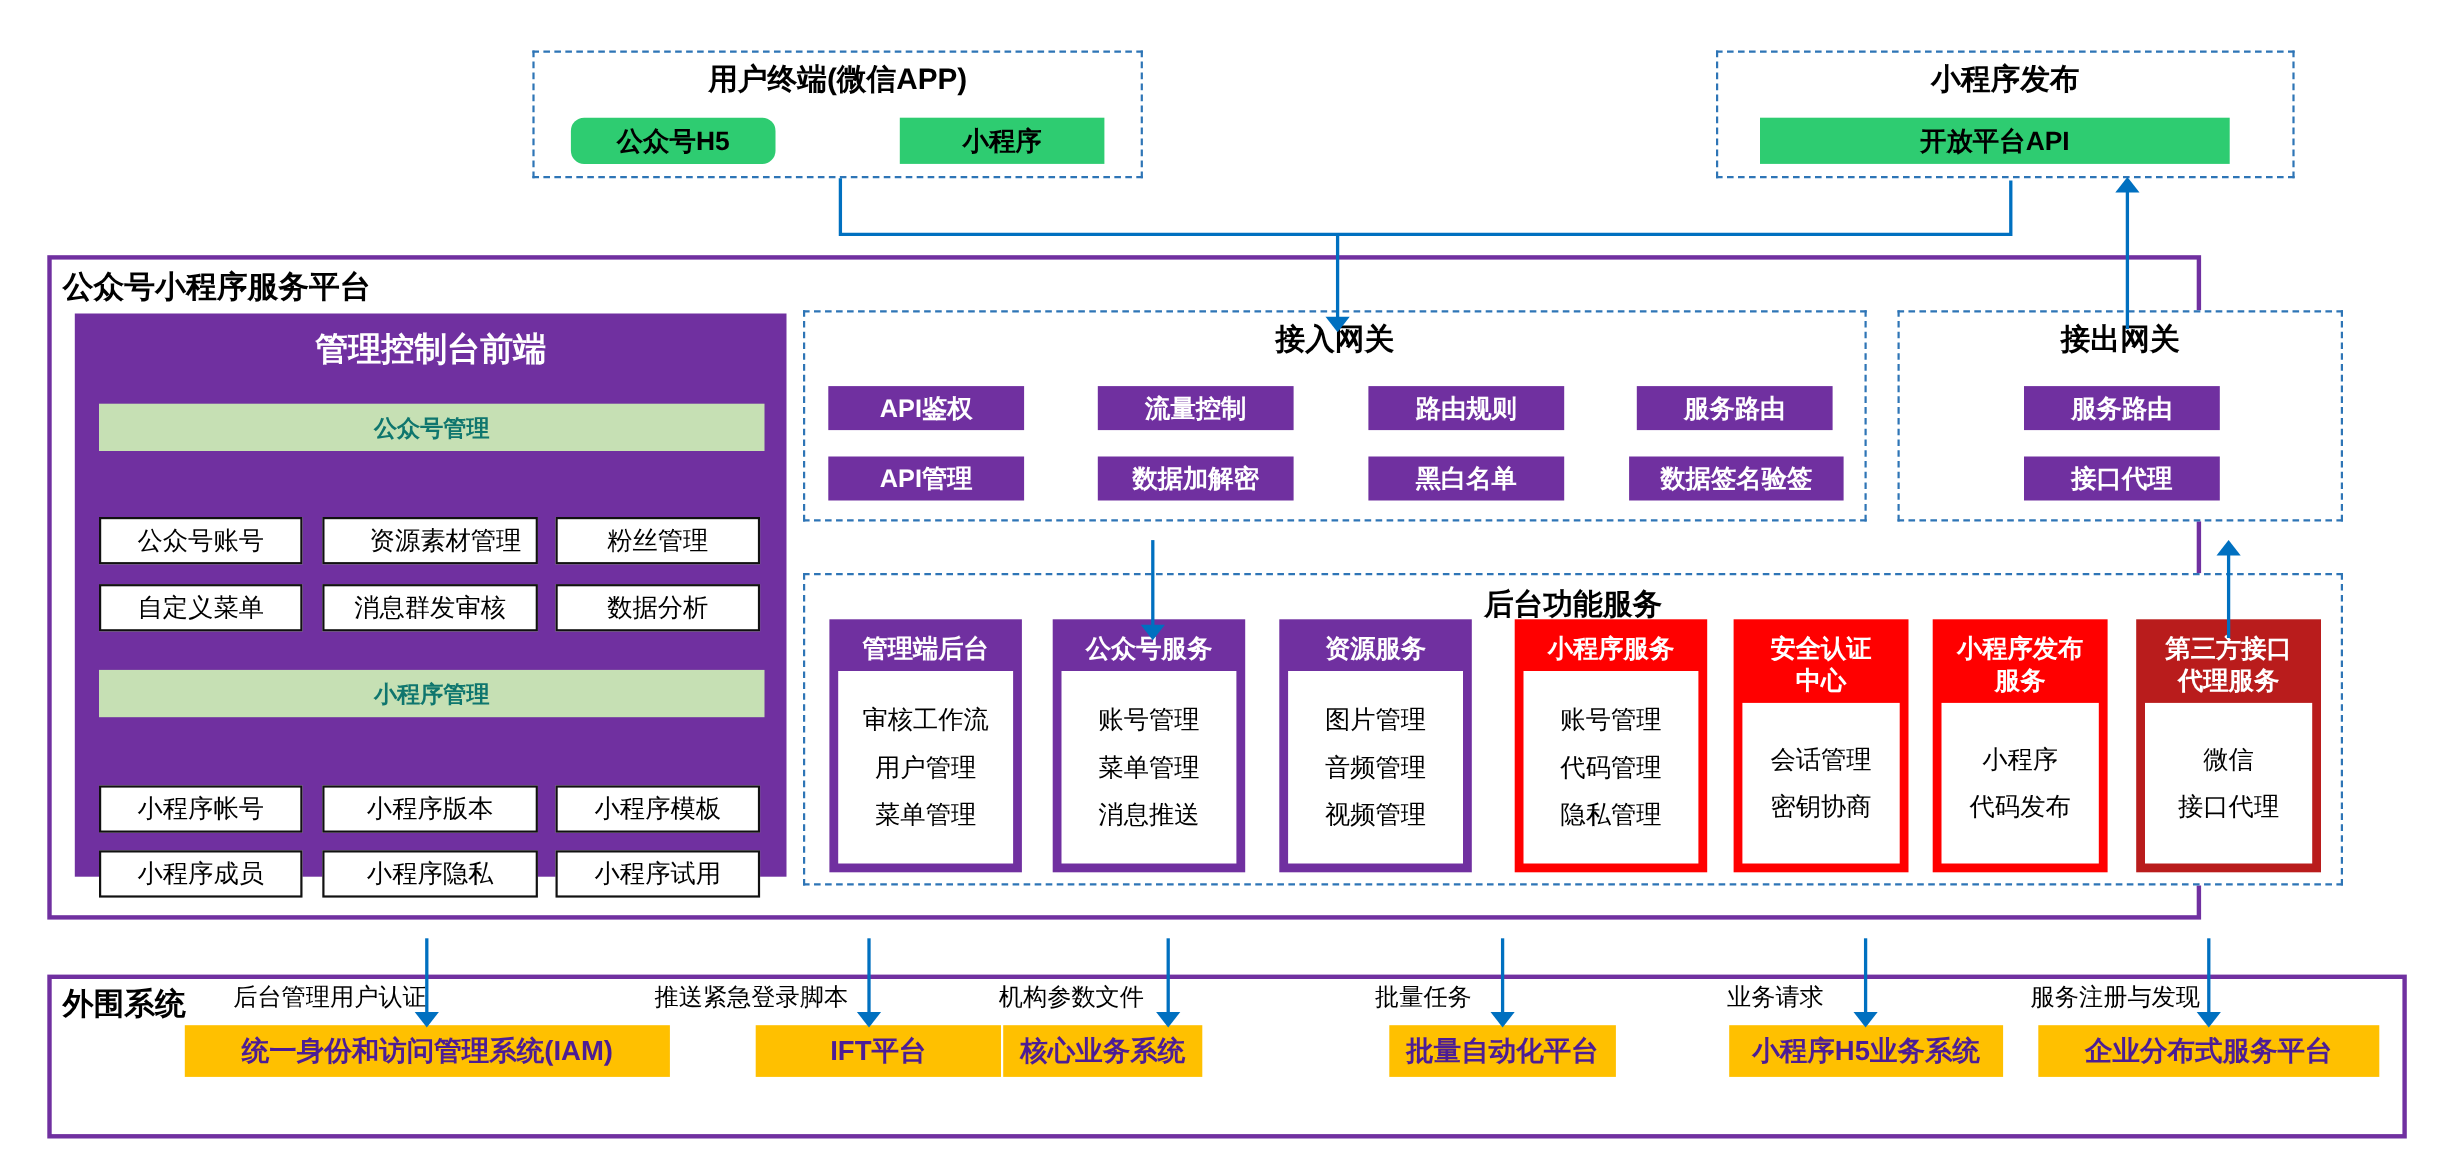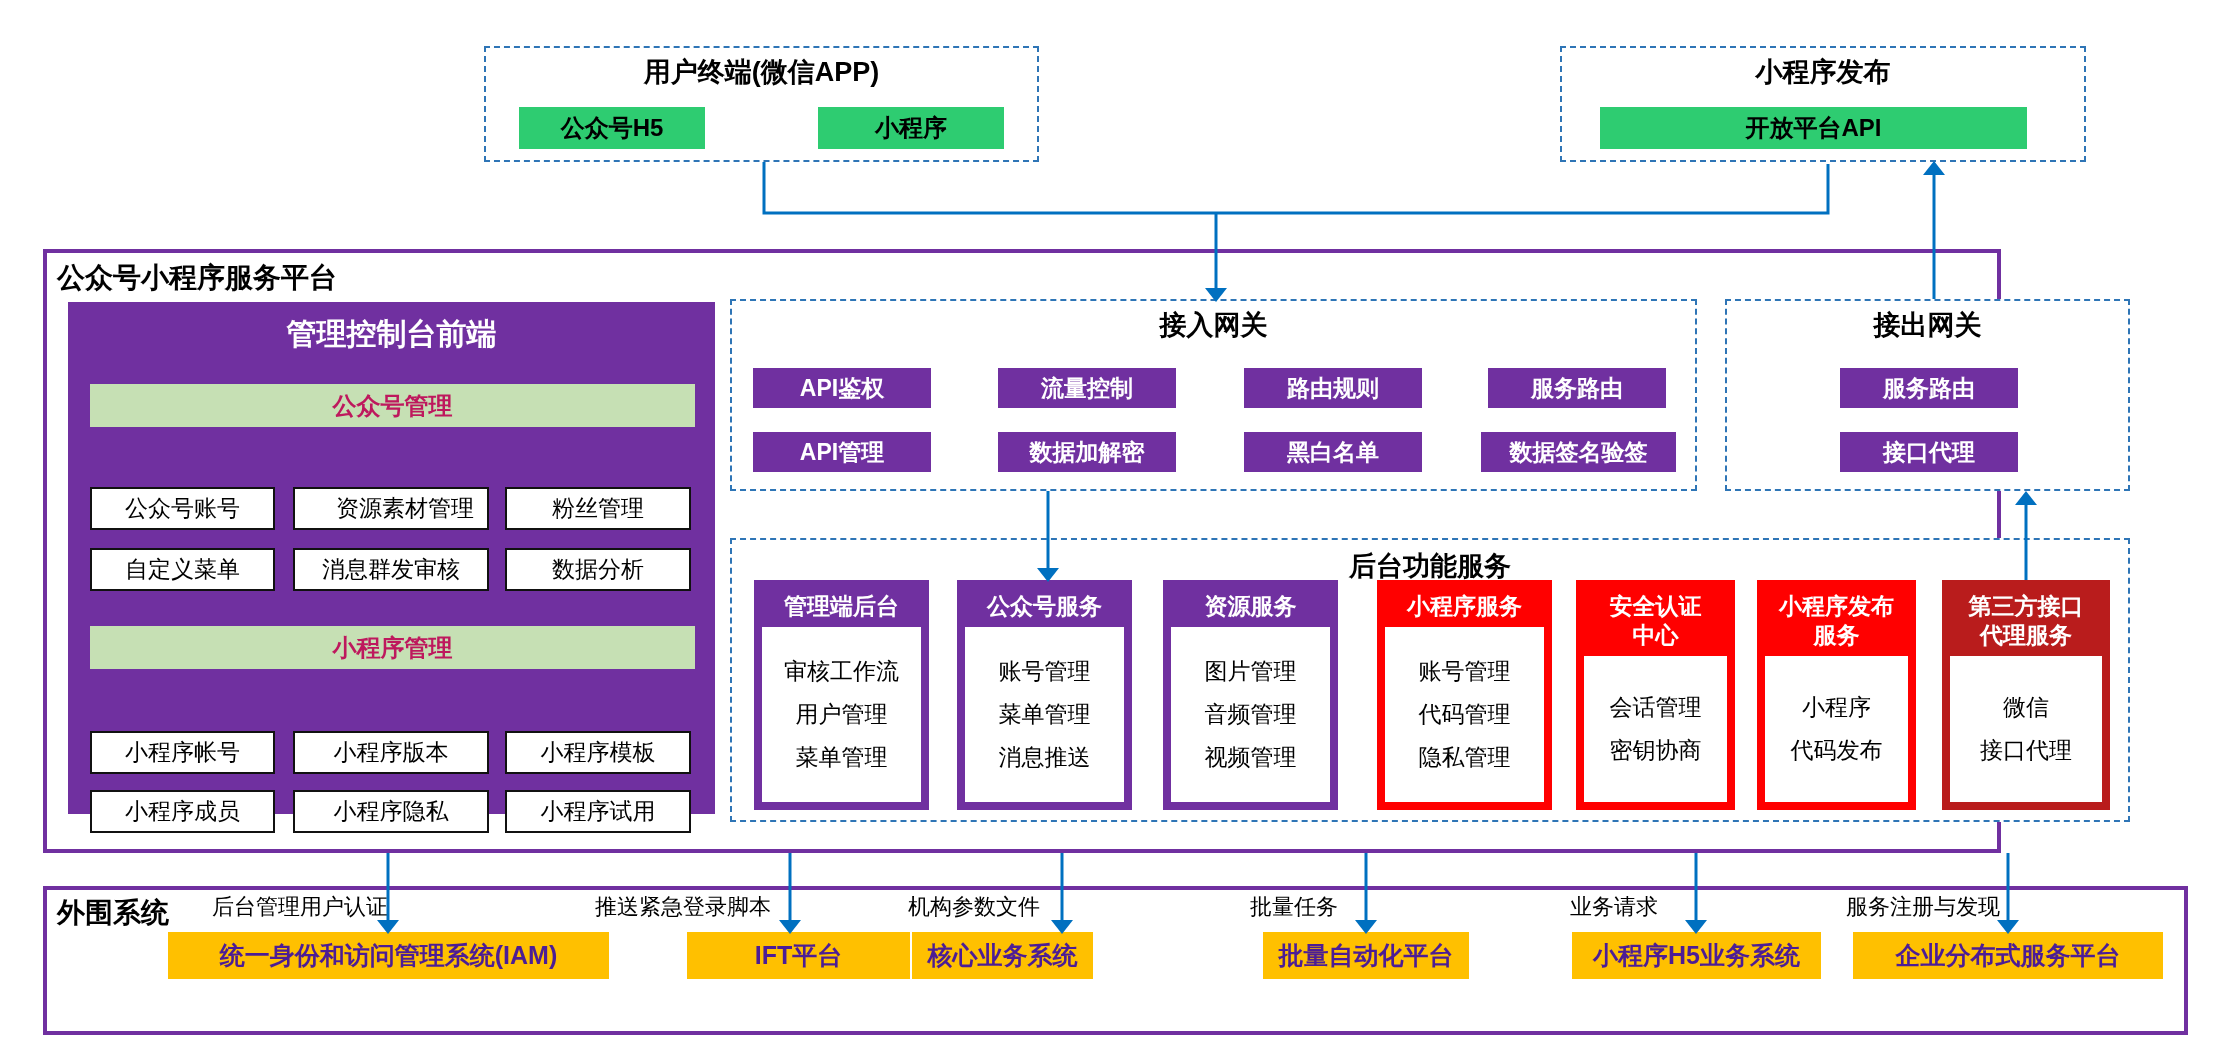--- a/index.html
+++ b/index.html
@@ -10,21 +10,21 @@
   .solid-purple { position:absolute; border:4px solid #7030A0; background:#fff; }
   .box-title { position:absolute; left:0; right:0; text-align:center; font-weight:bold; font-size:27px; color:#000; }
   .corner-label { position:absolute; font-weight:bold; font-size:28px; color:#000; }
   .green-pill { position:absolute; display:flex; align-items:center; justify-content:center;
                 background:#2ECC71; color:#000; font-weight:bold; font-size:24px; }
   .purple-pill { position:absolute; display:flex; align-items:center; justify-content:center;
                  background:#7030A0; color:#fff; font-weight:600; font-size:23px; }
   .panel-purple { position:absolute; background:#7030A0; }
   .console-title { position:absolute; left:0; right:0; text-align:center; color:#fff; font-weight:bold; font-size:30px; }
   .greenbar { position:absolute; display:flex; align-items:center; justify-content:center;
-              background:#C6E0B4; color:#be185d; font-weight:600; font-size:24px; }
+              background:#C6E0B4; color:#0f766e; font-weight:600; font-size:21px; }
   .cell { position:absolute; display:flex; align-items:center; justify-content:center;
           background:#fff; border:2px solid #111; color:#000; font-size:23px; height:43px;margin-top:39px; }
   .svc { position:absolute; display:flex; flex-direction:column; padding:8px; height:230px; }
   .svc-purple { background:#7030A0; }
   .svc-red { background:#FF0000; }
   .svc-cyan { background:#b91c1c; }
   .svc-title { color:#fff; font-weight:bold; font-size:23px; text-align:center; padding:4px 0 6px; line-height:1.25; }
   .svc-title span { display:block; }
   .svc-inner { background:#fff; flex:1; display:flex; flex-direction:column; align-items:center; justify-content:center;
                gap:12px; font-size:23px; color:#000; text-align:center; }
@@ -33,30 +33,30 @@
   .conn-label { position:absolute; width:320px; text-align:center; font-size:22px; color:#000; top:2px; }
   .arrows { position:absolute; left:0; top:0; z-index:10; pointer-events:none; }
 </style>
 </head>
 <body>
 
 <div class="canvas">
 
   <div class="dashed" style="left:484px;top:46px;width:555px;height:116px;">
     <div class="box-title" style="top:6px;">用户终端(微信APP)</div>
-    <div class="green-pill" style="left:33px;top:59px;width:186px;height:42px;">公众号H5</div>
+    <div class="green-pill" style="left:33px;top:59px;width:186px;height:42px;border-radius:12px;">公众号H5</div>
     <div class="green-pill" style="left:332px;top:59px;width:186px;height:42px;">小程序</div>
   </div>
 
   <div class="dashed" style="left:1560px;top:46px;width:526px;height:116px;">
     <div class="box-title" style="top:6px;">小程序发布</div>
     <div class="green-pill" style="left:38px;top:59px;width:427px;height:42px;">开放平台API</div>
   </div>
 
-  <div class="solid-purple" style="left:43px;top:249px;width:1958px;height:604px;">
+  <div class="solid-purple" style="left:43px;top:232px;width:1958px;height:604px;">
     <div class="corner-label" style="left:10px;top:6px;">公众号小程序服务平台</div>
 
     <div class="panel-purple" style="left:21px;top:49px;width:647px;height:512px;">
       <div class="console-title" style="top:12px;">管理控制台前端</div>
 
       <div class="greenbar" style="left:22px;top:82px;width:605px;height:43px;">公众号管理</div>
       <div class="cell" style="left:22px;top:146px;width:185px;">公众号账号</div>
       <div class="cell" style="left:225px;top:146px;width:196px;padding-left:28px;">资源素材管理</div>
       <div class="cell" style="left:437px;top:146px;width:186px;">粉丝管理</div>
       <div class="cell" style="left:22px;top:207px;width:185px;">自定义菜单</div>

